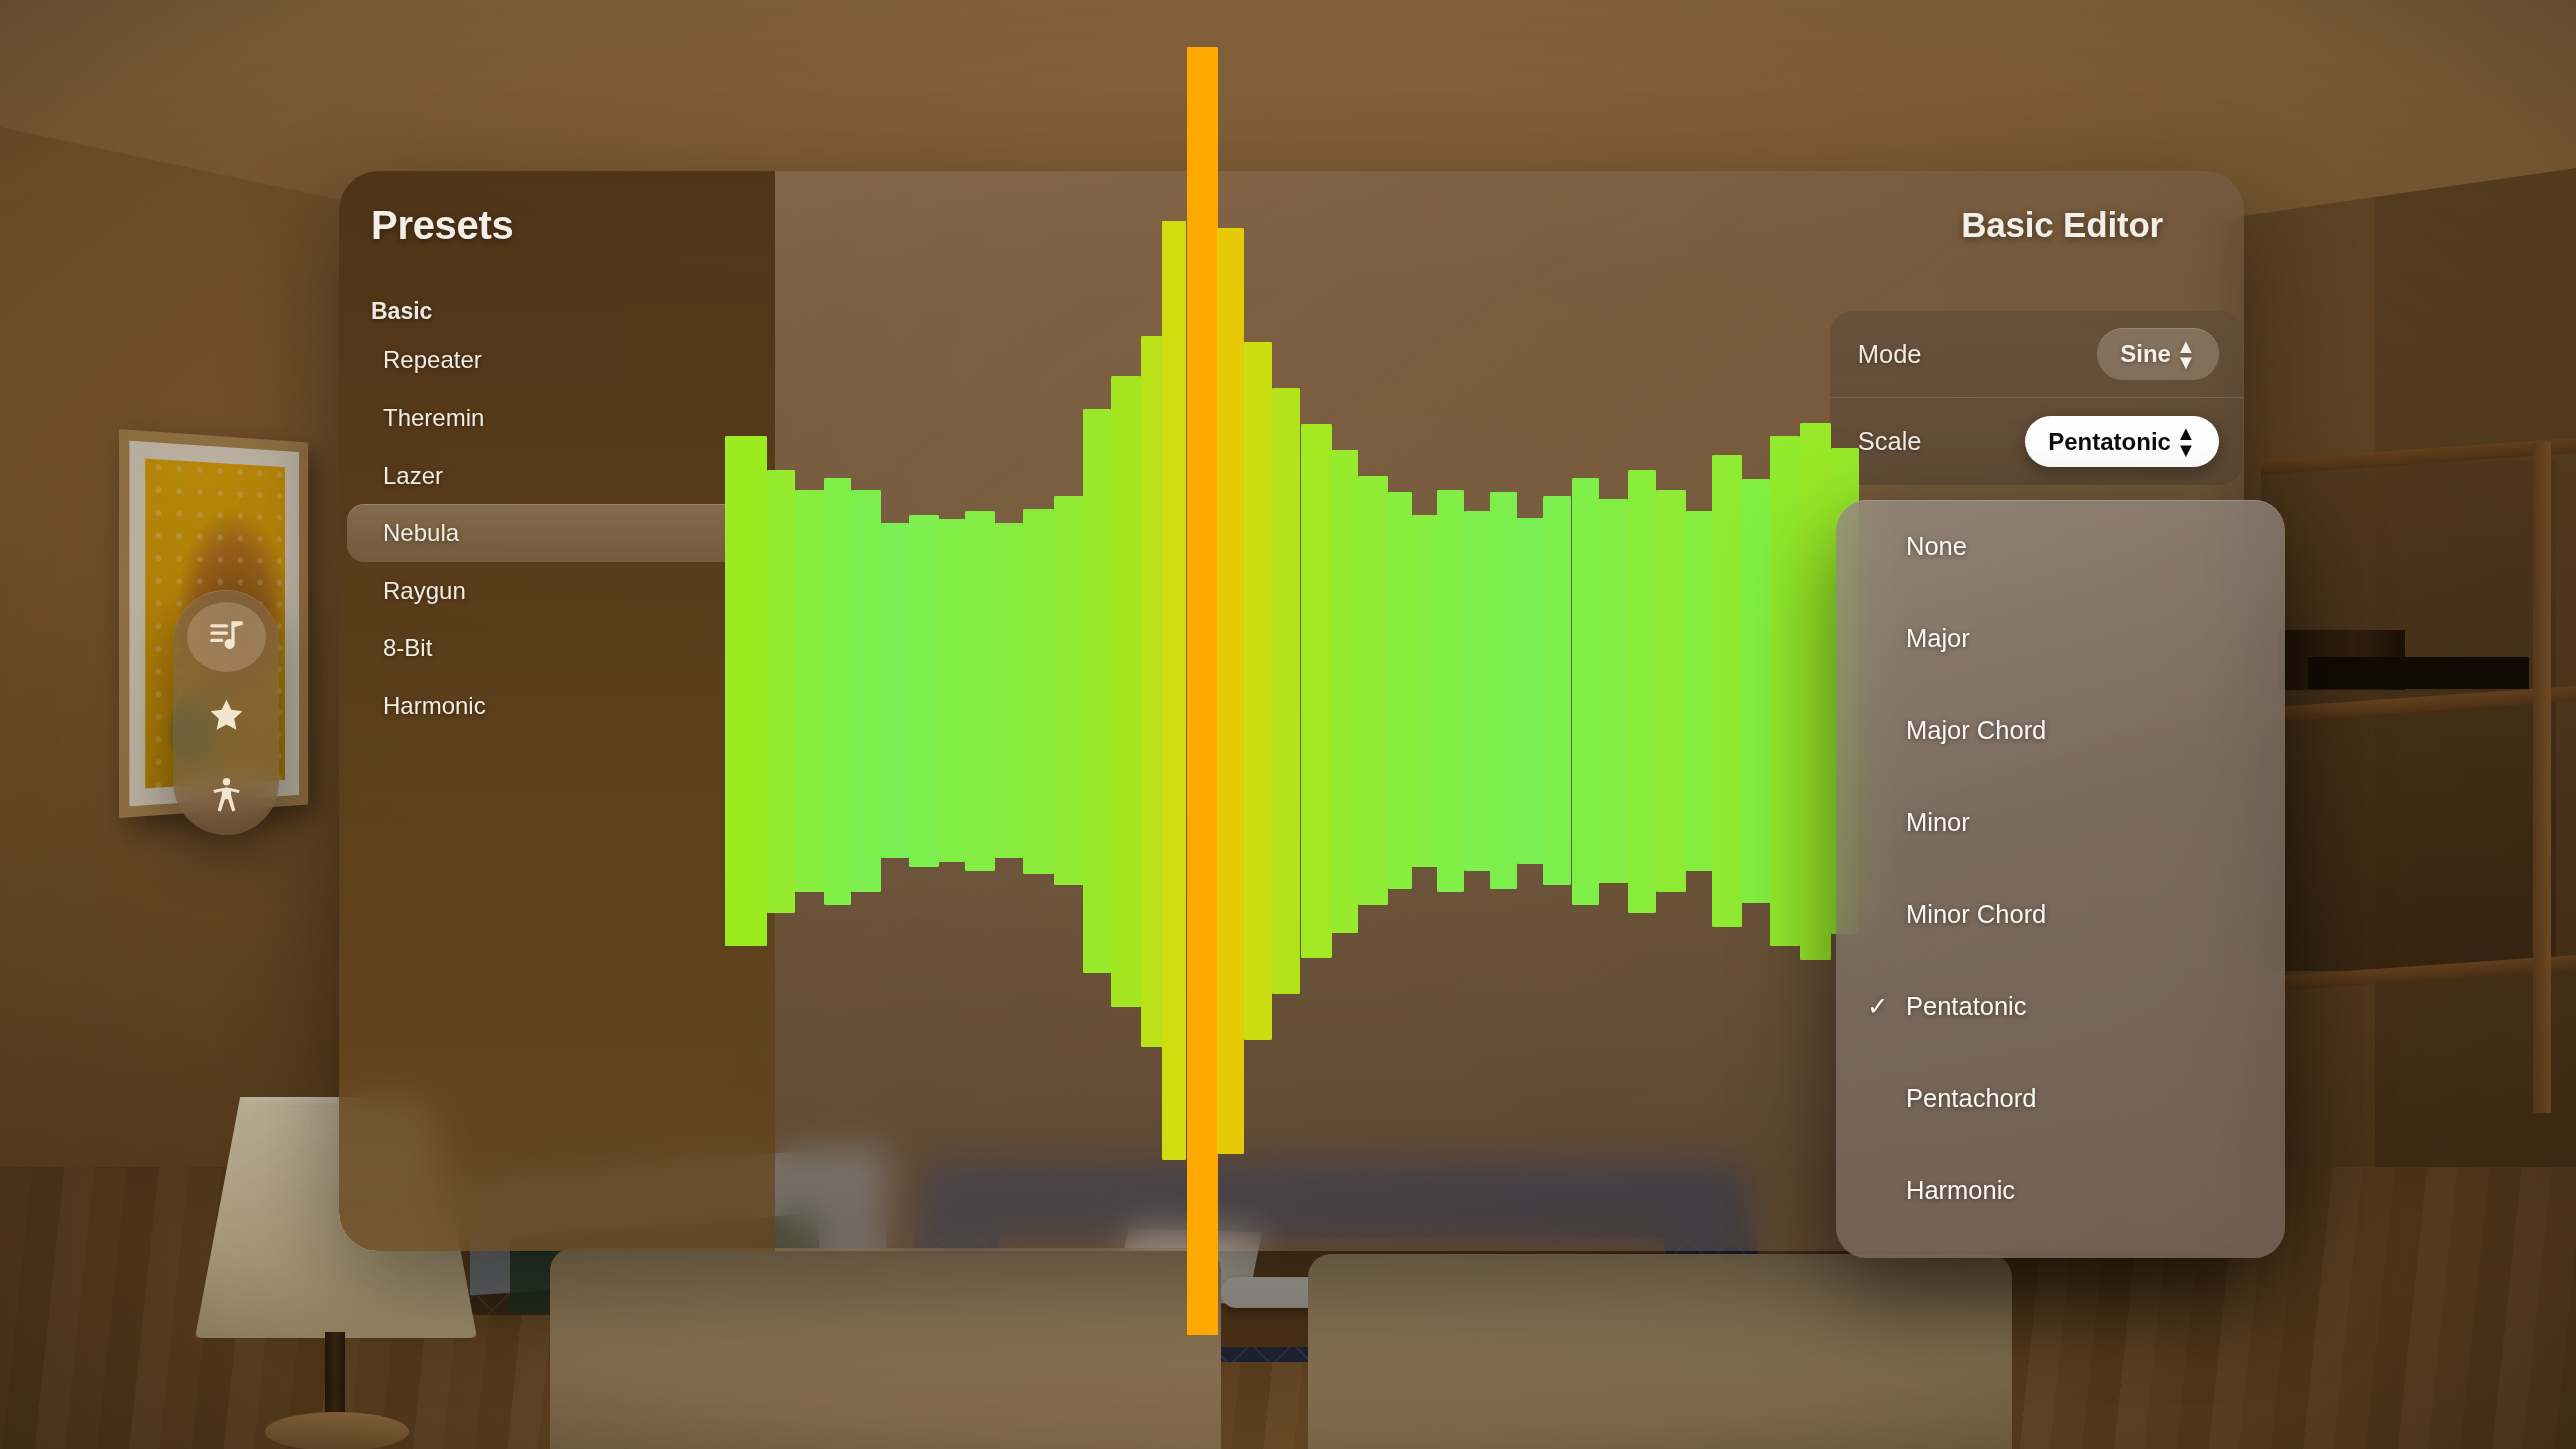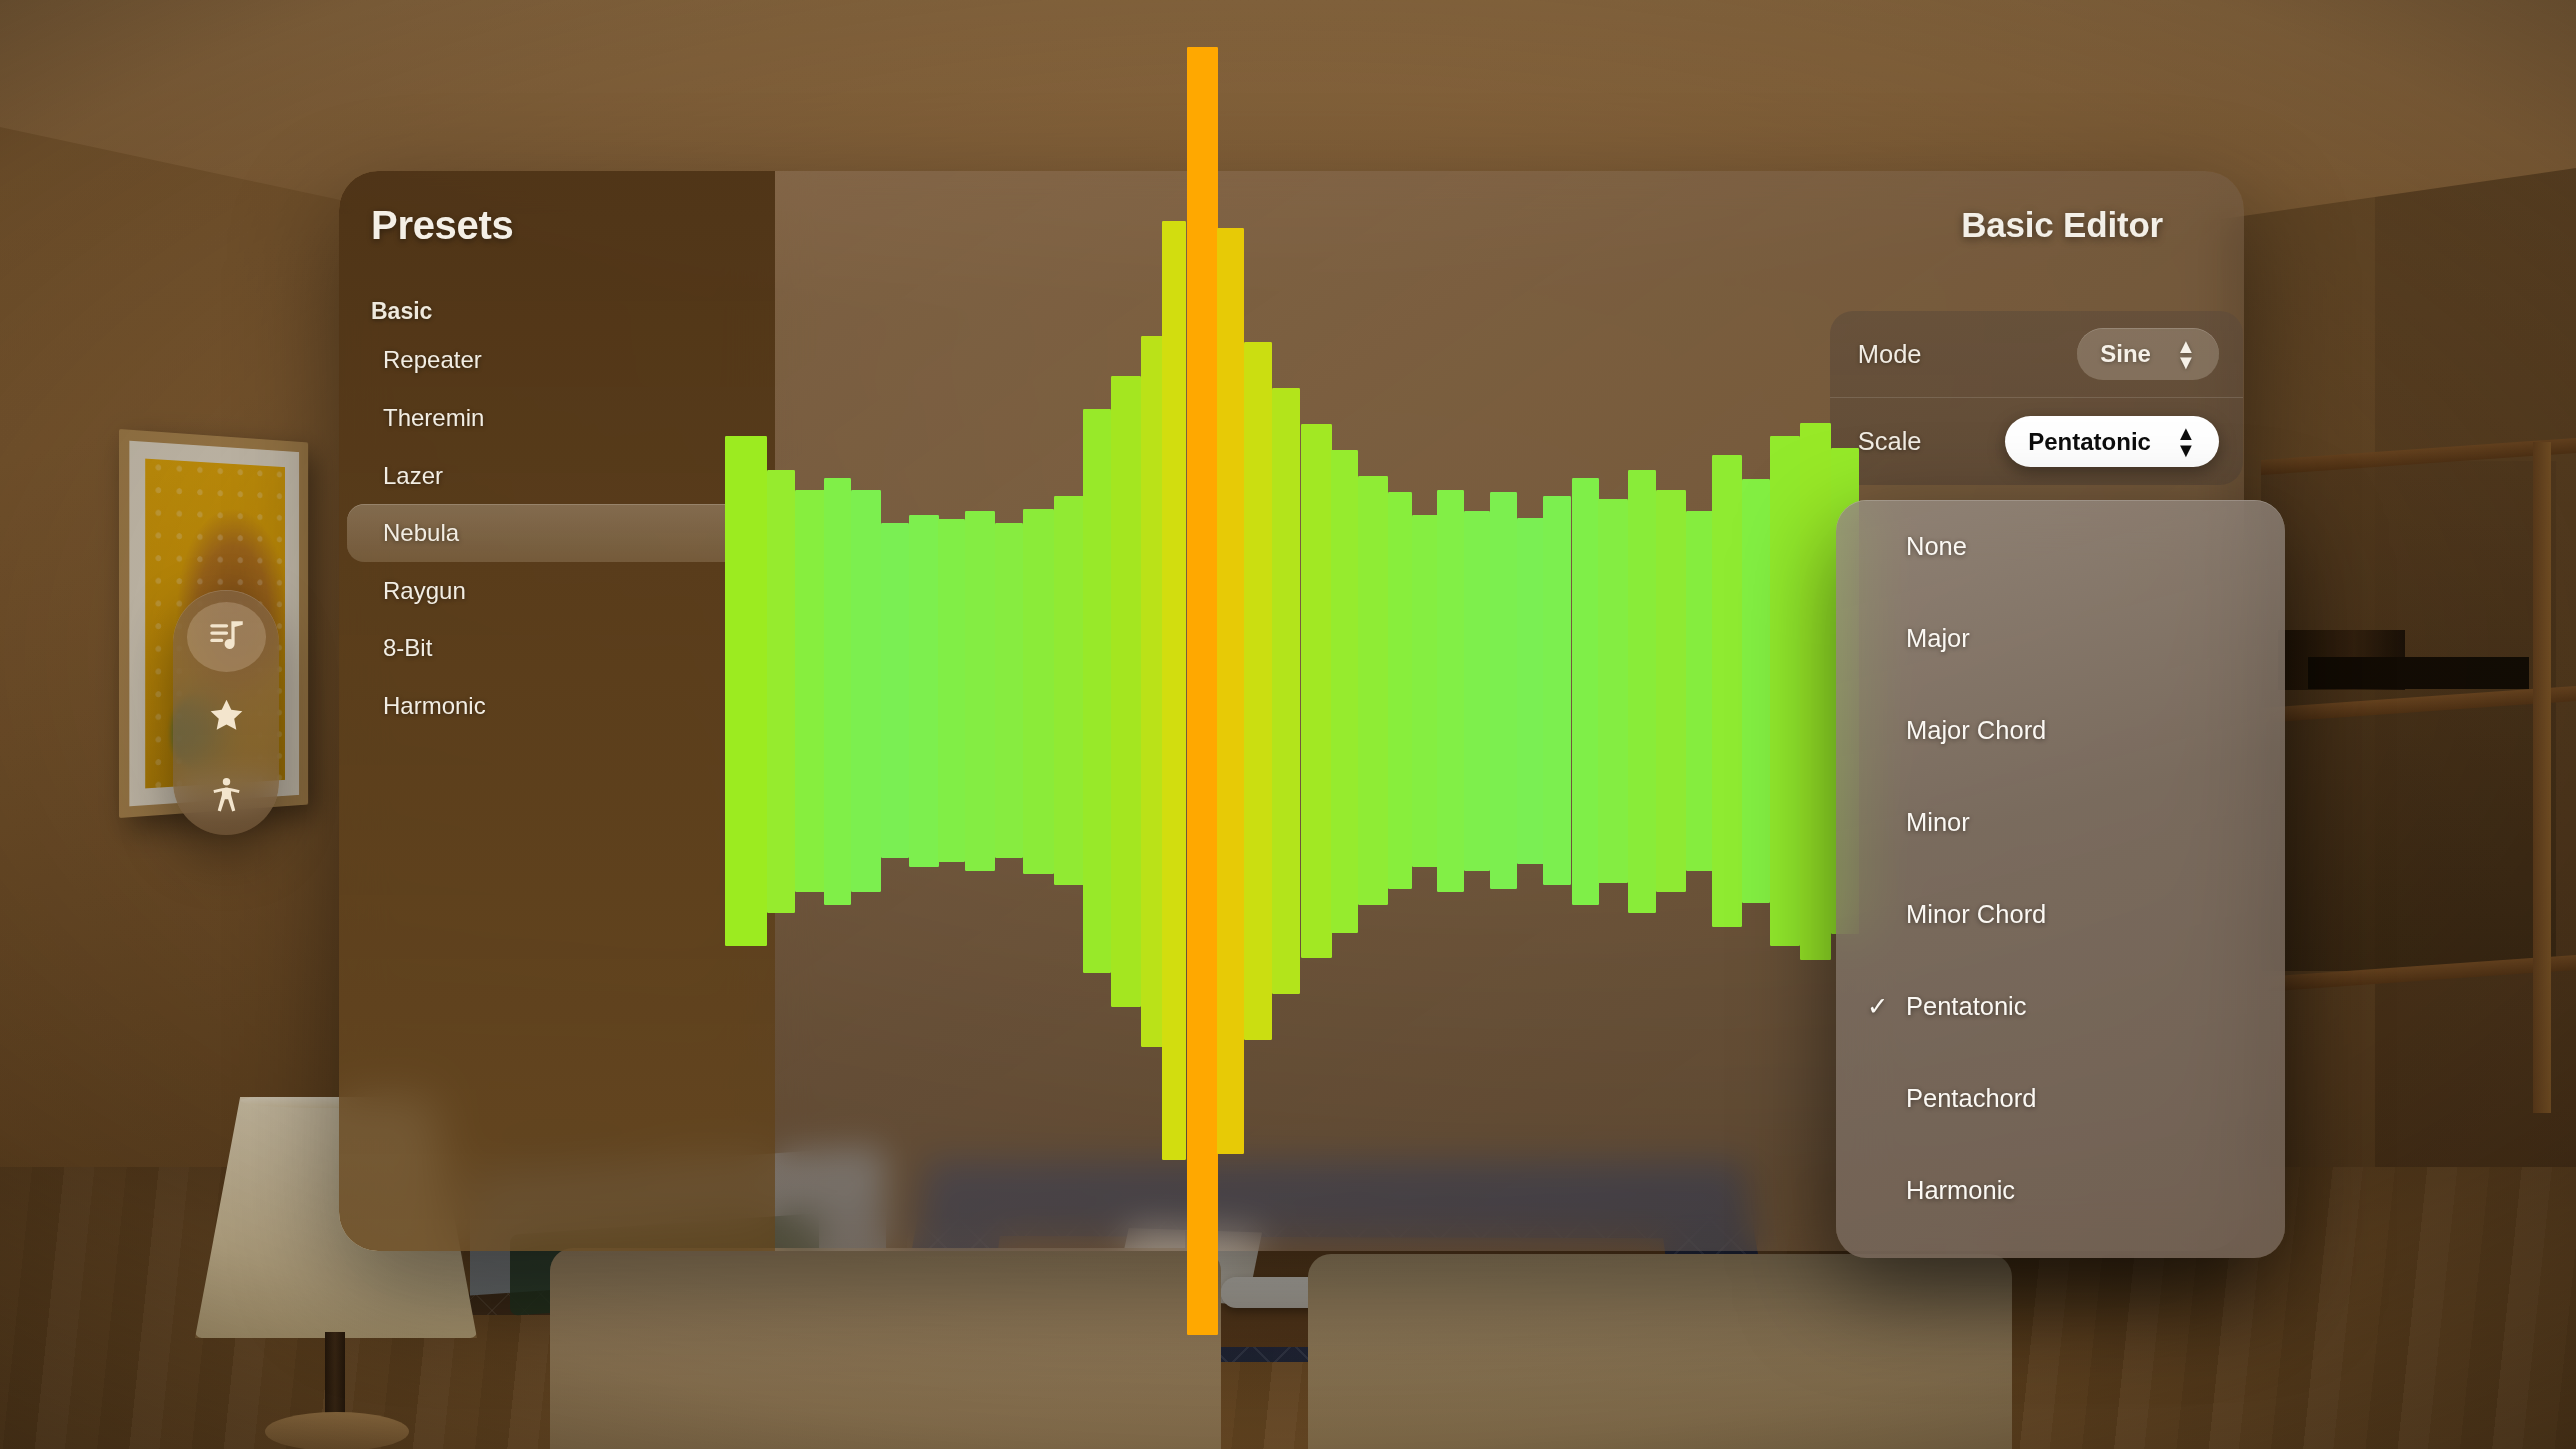--- a/index.html
+++ b/index.html
@@ -266,21 +266,21 @@
     display:flex; align-items:center; justify-content:space-between;
     padding:17.4px 24px 17.4px 28px;
     min-height:75px;
   }
   .setting-row + .setting-row { border-top:0.7px solid rgba(255,255,255,.13); }
   .setting-label {
     font-size:25.5px; color:#f1ece3; font-weight:400;
     text-shadow:0 1.3px 4.7px rgba(0,0,0,.4);
   }
   .picker {
-    display:inline-flex; align-items:center; gap:25px;
+    display:inline-flex; align-items:center; gap:5px;
     border-radius:670px;
     padding:9.4px 23px;
     font-size:24px; font-weight:600;
   }
   .picker.normal {
     background:rgba(255,248,235,.20);
     color:#f6f1e8;
     box-shadow:inset 0 0.7px 0 rgba(255,255,255,.2);
     text-shadow:0 1.3px 4px rgba(0,0,0,.35);
   }

